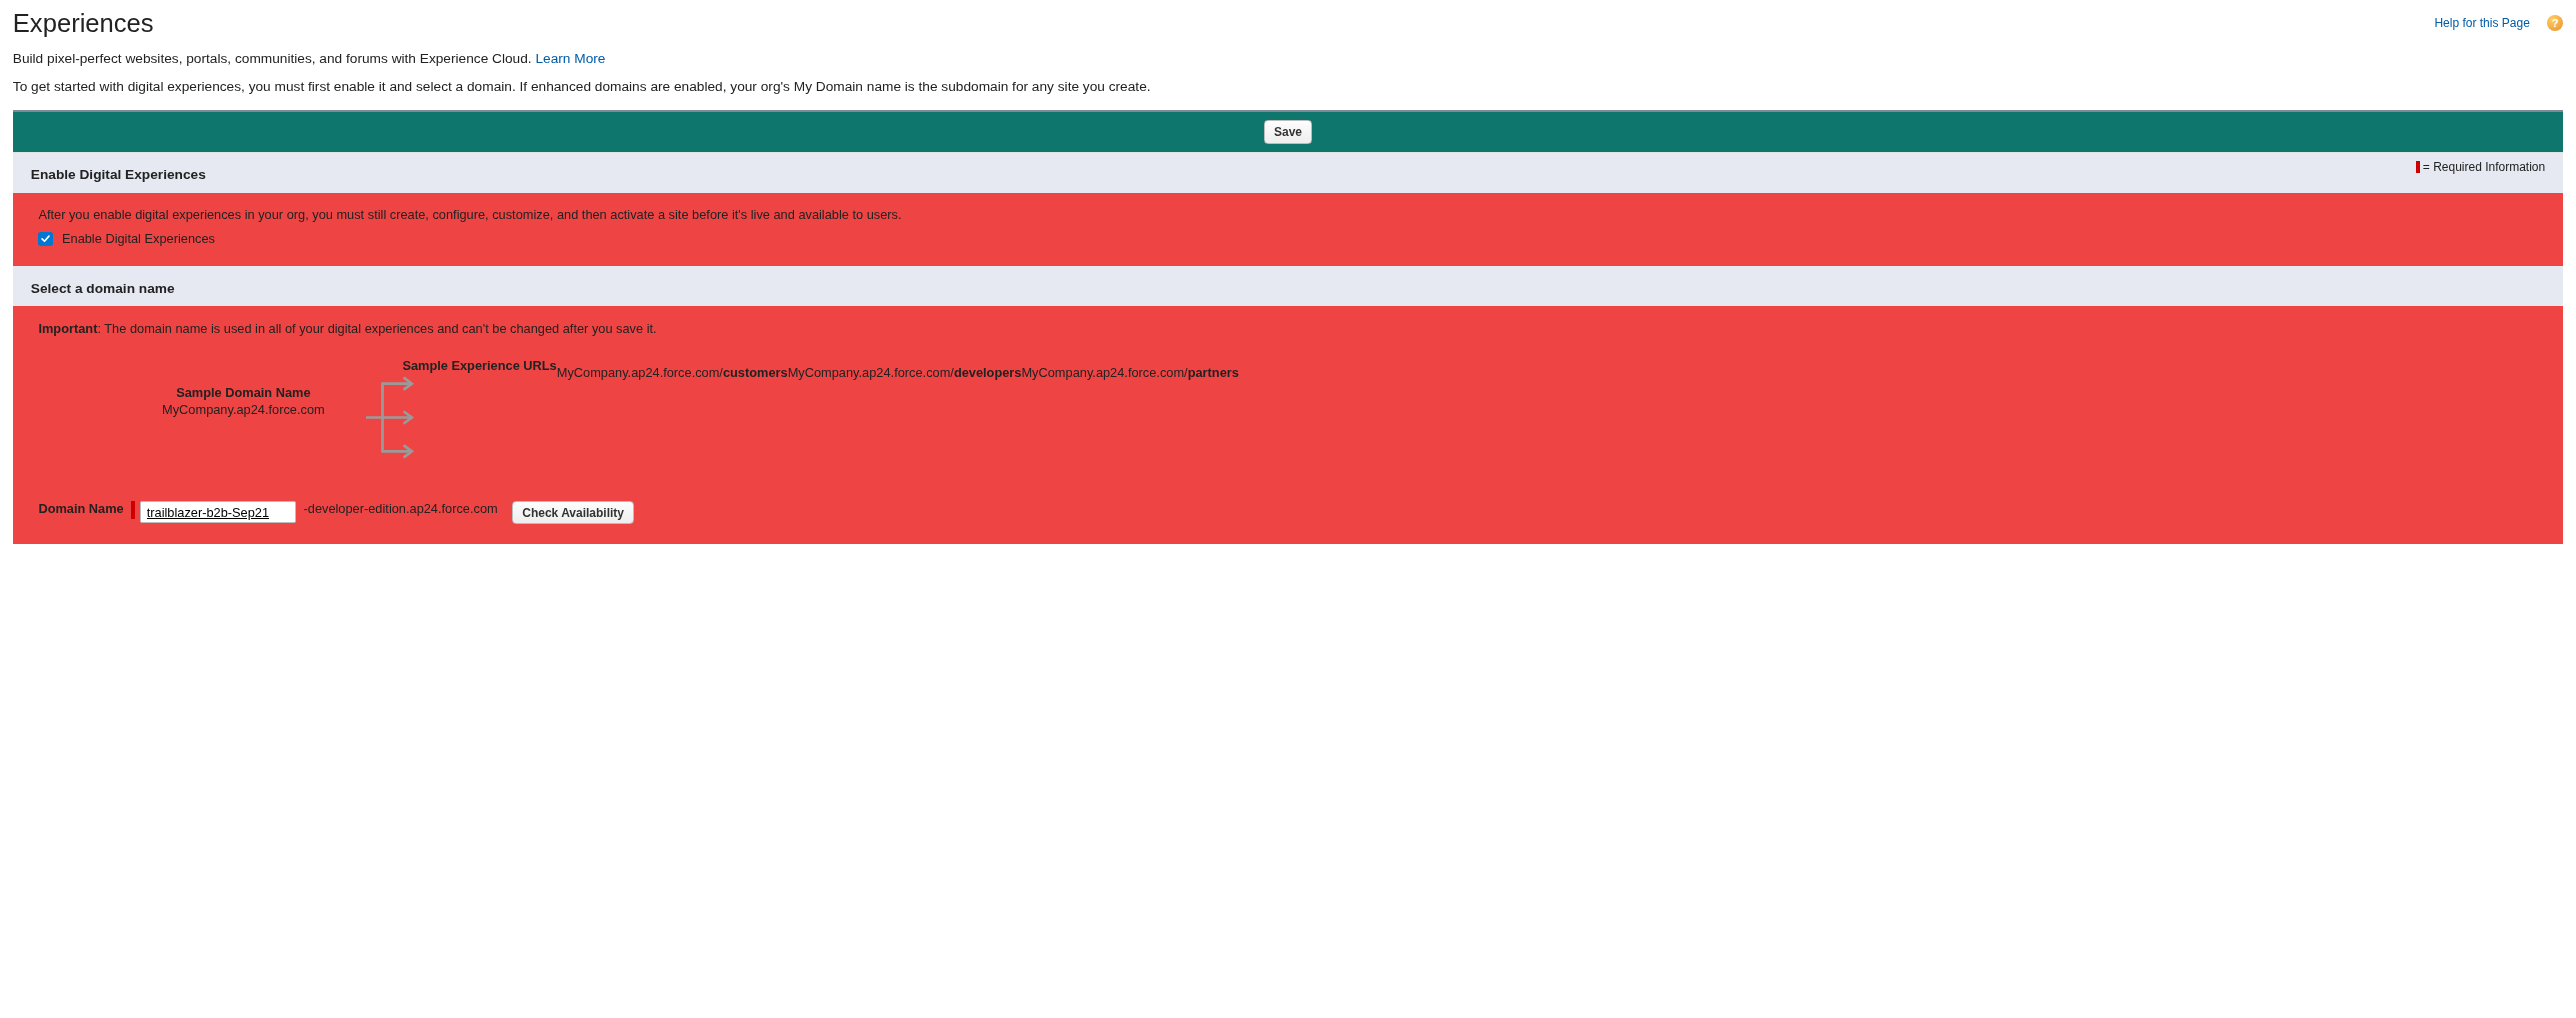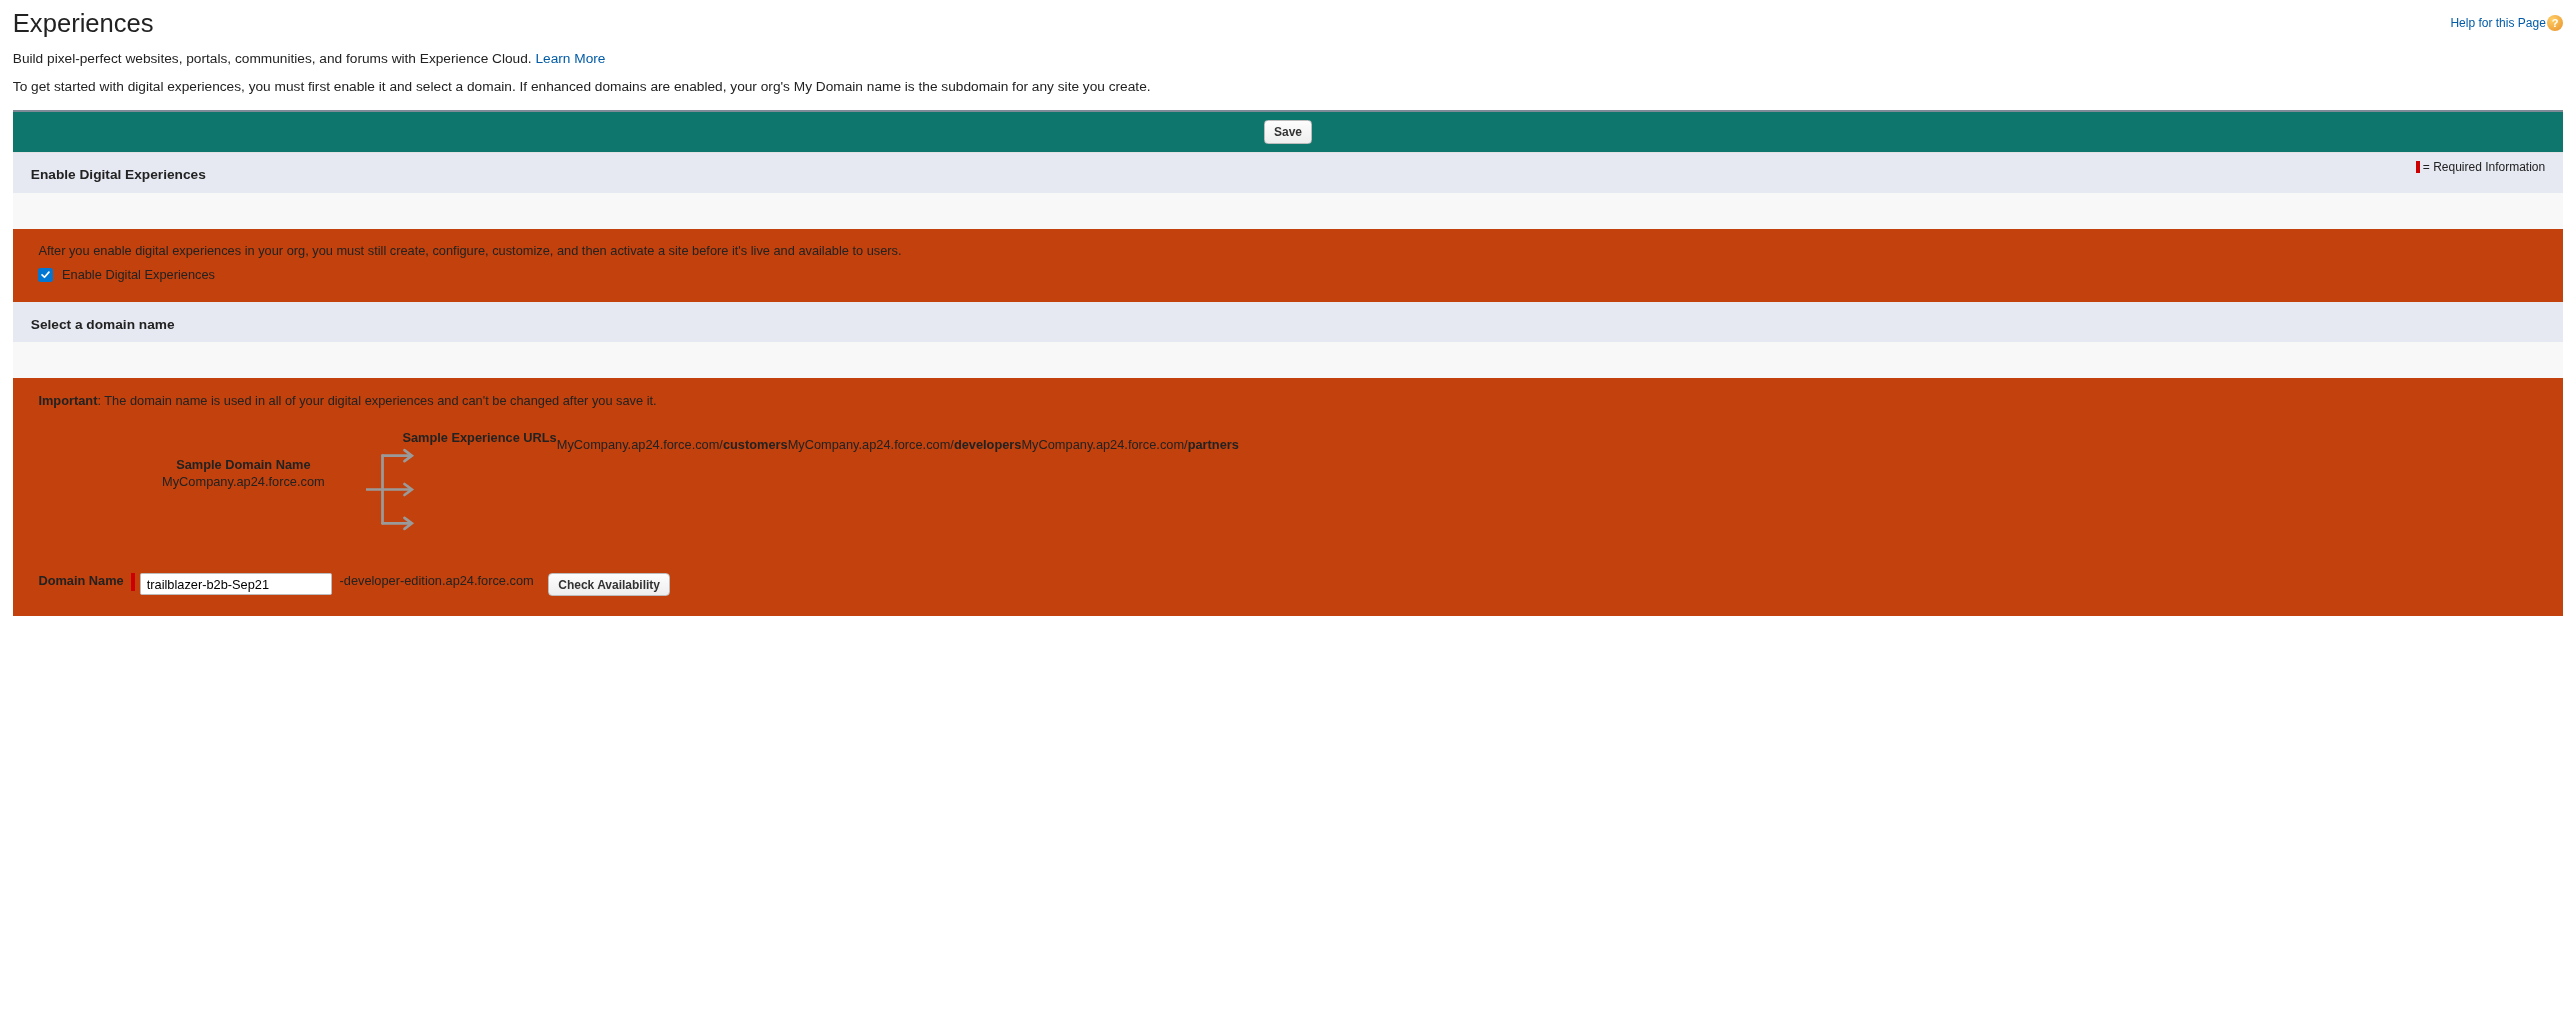--- a/index.html
+++ b/index.html
@@ -17,21 +17,21 @@
   }
   .page-title {
     font-size: 25.6px;
     font-weight: 400;
     color: #222;
     margin-bottom: 12.8px;
   }
   .help-link {
     display: flex;
     align-items: center;
-    gap: 1px;
+    gap: 17px;
     color: #015ba7;
     text-decoration: none;
     font-size: 12px;
     cursor: pointer;
     margin-top: 5.5px;
   }
   .help-icon {
     width: 16.4px;
     height: 16.4px;
     border-radius: 50%;
@@ -102,22 +102,21 @@
   }
   .req-bar {
     display: inline-block;
     width: 3.7px;
     height: 12.8px;
     background: #c00;
     margin-right: 1.8px;
   }
   .section-body {
     padding: 14.6px 25.6px 20px 25.6px;
-    background: #c2410c;
-    margin-top: 36px;
+    background: #ef4444;
   }
   .info-text {
     font-size: 12.8px;
     color: #222;
     margin-bottom: 9px;
   }
   .checkbox-row {
     display: flex;
     align-items: center;
     gap: 9px;
@@ -192,22 +191,23 @@
   .req-mark {
     width: 3.7px;
     height: 18px;
     background: #c00;
     display: inline-block;
   }
   .domain-input {
     border: 0.9px solid #bcbcbc;
     padding: 2.7px 5.5px;
     font-size: 12.8px;
-    width: 192px;
+    width: 156px;
     border-radius: 1.8px;
+    text-decoration: underline;
   }
   .domain-suffix {
     font-size: 12.8px;
     margin-left: 1.8px;
     margin-right: 9px;
   }
   .check-btn {
     background: linear-gradient(#fdfdfd, #eeeeee);
     border: 0.9px solid #bcbcbc;
     border-radius: 4px;

